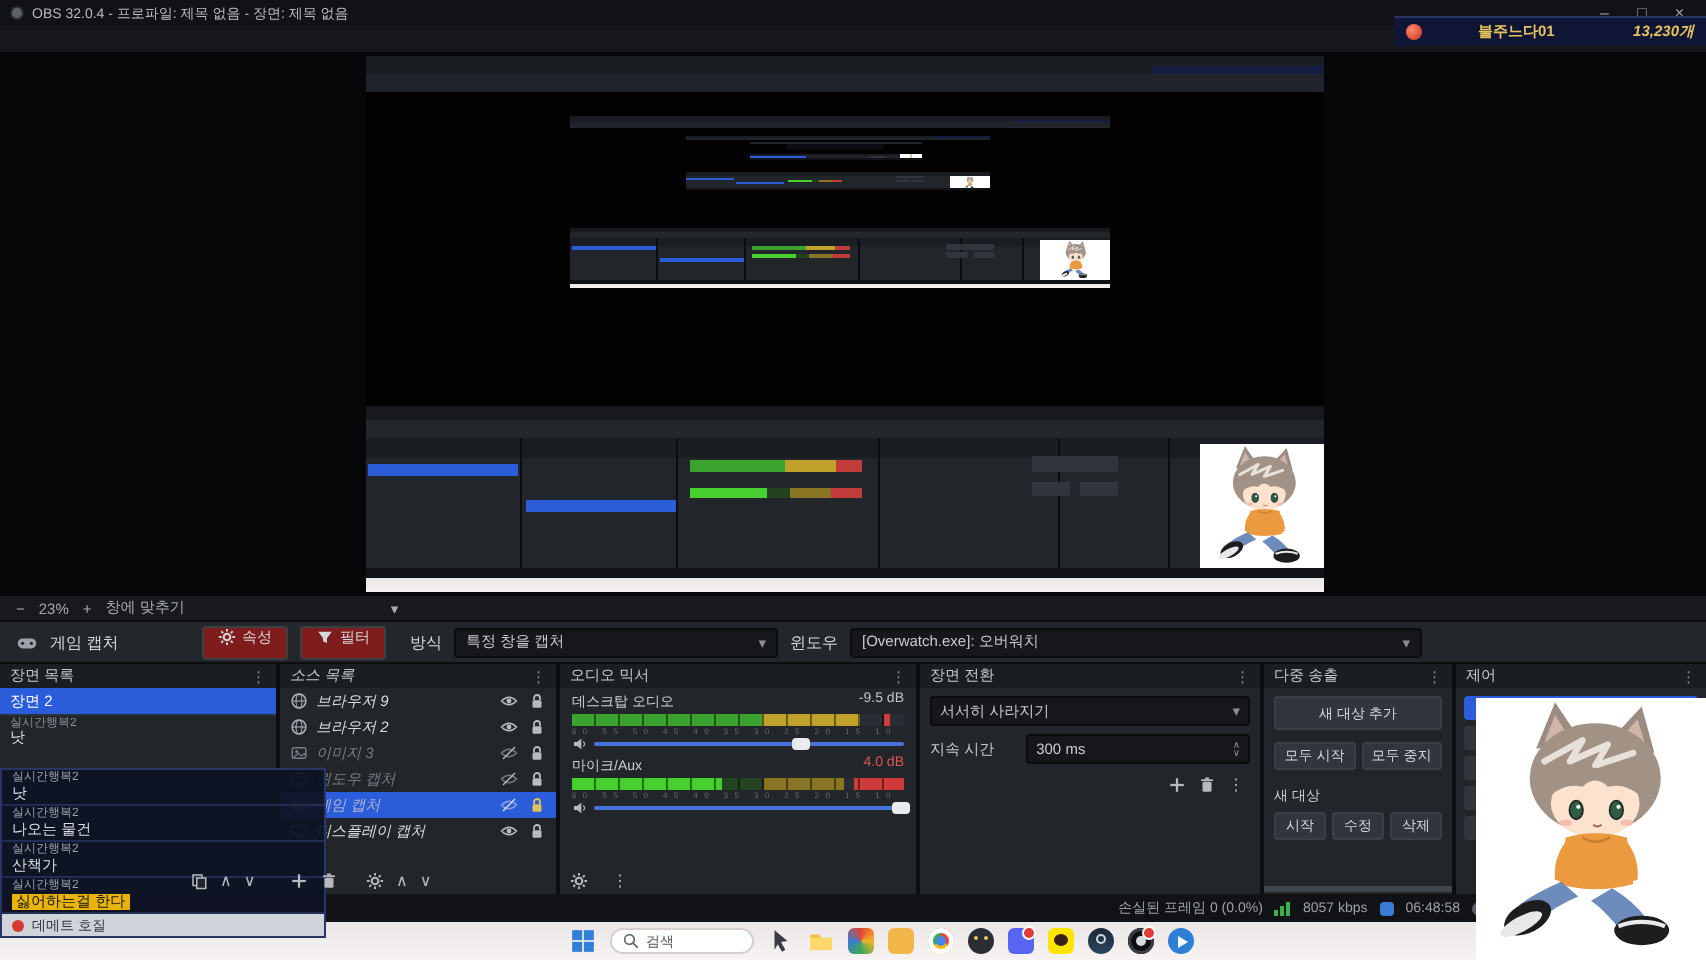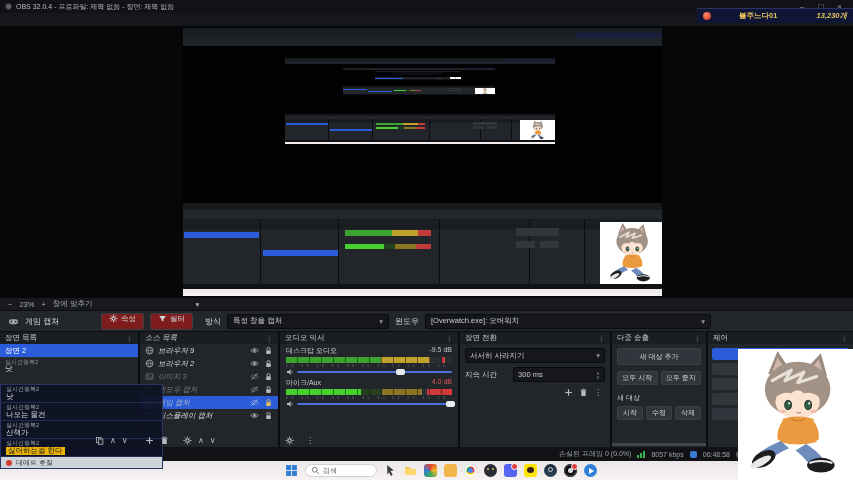--- a/index.html
+++ b/index.html
@@ -57,21 +57,21 @@
   .srctoolbar{left:0;top:311px;width:853px;height:21px;background:#23262b;display:flex;align-items:center;gap:6px;padding:0 8px;box-sizing:border-box;border-bottom:1px solid #0c0d0f;}
   .tb-label{font-size:8px;color:#d4d7da;white-space:nowrap;}
   .tb-btn{display:flex;align-items:flex-start;gap:3px;background:#7f1d1d;border:1px solid #3b4046;border-radius:2px;height:15px;padding:0 7px;font-size:7.5px;color:#d4d7da;}
   .tb-field{display:flex;align-items:center;background:#15171b;border:1px solid #0a0b0d;border-radius:2px;height:15px;padding:0 5px;font-size:7.5px;color:#c9ccd0;box-sizing:border-box;}
   .tb-field .car{margin-left:auto;color:#8b8f95;}
   
   .docks{left:0;top:332px;width:853px;height:115px;display:flex;gap:2px;background:#0c0d10;}
   .dock{background:#22252a;position:relative;display:flex;flex-direction:column;}
   .dock-h{height:12px;background:#1a1d21;display:flex;align-items:center;padding:0 5px;font-size:7.5px;color:#c6c9cd;flex:0 0 auto;}
   .dock-h .dots{margin-left:auto;color:#8b8f95;}
-  .d-scenes{width:138px;}.d-sources{width:138px;font-style:italic;}.d-mixer{width:178px;}.d-trans{width:150px;}.d-multi{width:94px;}.d-ctrl{flex:1;}
+  .d-scenes{width:138px;}.d-sources{width:138px;font-style:italic;}.d-mixer{width:178px;}.d-trans{width:170px;}.d-multi{width:94px;}.d-ctrl{flex:1;}
   .list-item{height:13px;display:flex;align-items:center;padding:0 5px;font-size:7.5px;color:#d8dbe0;gap:4px;}
   .list-item.sel{background:#2b5cd9;color:#fff;}
   .li-two{height:15px;display:flex;flex-direction:column;justify-content:center;padding:0 5px;border-top:1px solid #2c3038;}
   .li-pre{font-size:6px;color:#8b8f96;line-height:6px;}
   .li-lab{font-size:7.5px;color:#d8dbe0;line-height:8px;}
   .src-ic{width:9px;height:9px;flex:0 0 auto;color:#aeb2b8;}
   .dim{color:#787d84;}
   .row-ics{margin-left:auto;display:flex;gap:5px;align-items:center;color:#b7bbc0;}
   .dock-foot{margin-top:auto;height:13px;display:flex;align-items:center;gap:6px;padding:0 5px;color:#b7bbc0;position:relative;z-index:7;}
   .ic{width:9px;height:9px;display:inline-block;}

